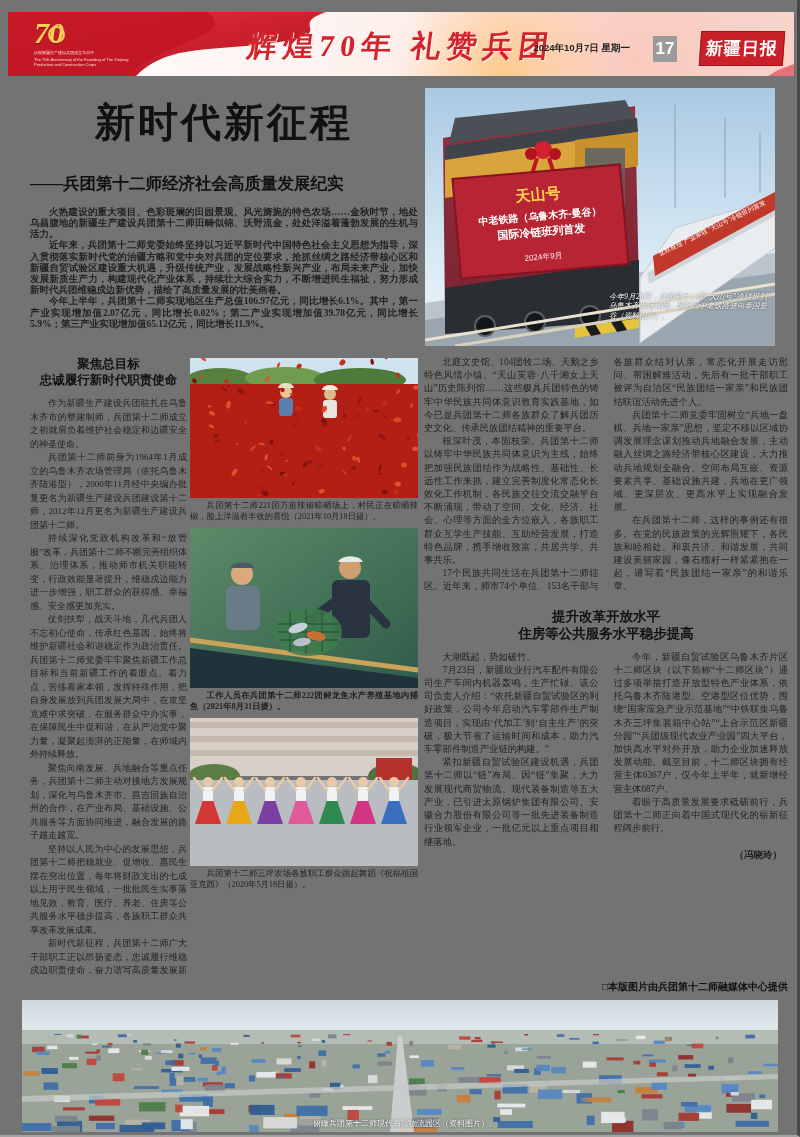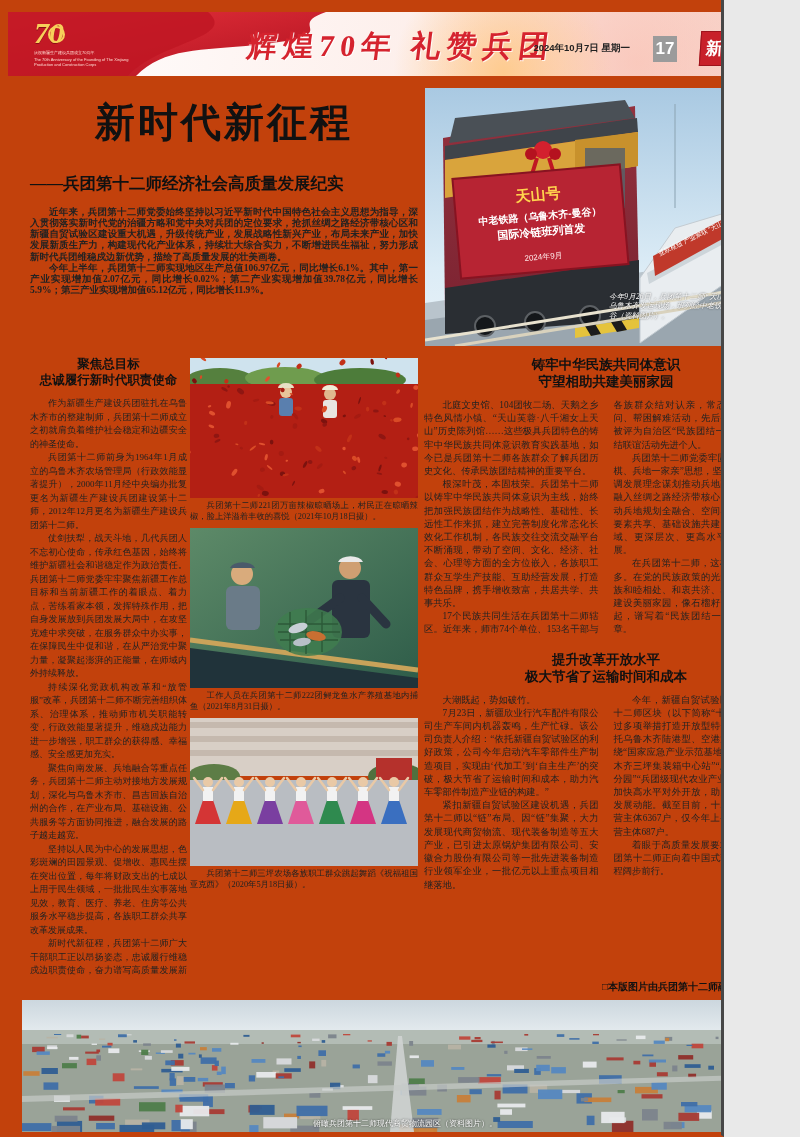--- a/index.html
+++ b/index.html
@@ -1,18 +1,18 @@
 <!DOCTYPE html>
 <html><head>
 <meta charset="utf-8">
 <style>
   html,body{margin:0;padding:0;background:#e9e9e9;}
-  .page{position:relative;width:724px;height:1137px;background:#c2410c;overflow:hidden;
+  .page{position:relative;width:800px;height:1137px;background:#737373;overflow:hidden;
         font-family:"Liberation Serif", serif;color:#1c1c1c;
-        border-right:3px solid #474747;border-bottom:2px solid #c2410c;box-sizing:border-box;}
+        border-right:3px solid #474747;border-bottom:2px solid #a3a3a3;box-sizing:border-box;}
   
   .banner{position:absolute;left:8px;top:12px;width:786px;height:64px;overflow:hidden;
           background:
             radial-gradient(circle at 63% 95%, rgba(255,200,130,.85), rgba(255,200,130,0) 22%),
             radial-gradient(circle at 80% 80%, rgba(250,170,150,.45), rgba(250,170,150,0) 35%),
             linear-gradient(100deg,#ffffff 0%,#fdeeea 55%,#f6d9d2 100%);}
   .banner svg.wave{position:absolute;left:0;top:0;}
   .logo70{position:absolute;left:26px;top:6px;width:120px;color:#ffe9b0;z-index:3;}
   .logo-num{font-family:"Liberation Serif",serif;font-weight:bold;font-style:italic;
             font-size:30px;line-height:30px;color:#f7cf5a;text-shadow:0 1px 0 #8a0d16;}
@@ -95,20 +95,21 @@
       <span class="pagenum">17</span>
       <span class="masthead">新疆日报</span>
     </div>
   </header>
 
   <section class="lead">
     <div class="lead-left">
       <h1 class="headline">新时代新征程</h1>
       <div class="subhead">——兵团第十二师经济社会高质量发展纪实</div>
       <div class="lead-paras">
+          <p>火热建设的重大项目、色彩斑斓的田园景观、风光旖旎的特色农场……金秋时节，地处乌昌腹地的新疆生产建设兵团第十二师田畴似锦、沃野流金，处处洋溢着蓬勃发展的生机与活力。</p>
           <p>近年来，兵团第十二师党委始终坚持以习近平新时代中国特色社会主义思想为指导，深入贯彻落实新时代党的治疆方略和党中央对兵团的定位要求，抢抓丝绸之路经济带核心区和新疆自贸试验区建设重大机遇，升级传统产业，发展战略性新兴产业，布局未来产业，加快发展新质生产力，构建现代化产业体系，持续壮大综合实力，不断增进民生福祉，努力形成新时代兵团维稳戍边新优势，描绘了高质量发展的壮美画卷。</p>
           <p>今年上半年，兵团第十二师实现地区生产总值106.97亿元，同比增长6.1%。其中，第一产业实现增加值2.07亿元，同比增长0.02%；第二产业实现增加值39.78亿元，同比增长5.9%；第三产业实现增加值65.12亿元，同比增长11.9%。</p>
         </div>
     </div>
 
     <figure class="lead-photo" style="margin:0;">
       <svg width="350" height="258" viewBox="0 0 350 258">
         <defs>
           <linearGradient id="sky" x1="0" y1="0" x2="0" y2="1">
             <stop offset="0" stop-color="#a9c9e2"></stop>
@@ -174,25 +175,25 @@
 
   <div class="bodygrid">
 
     <div class="col1">
       <div class="sec-head">
         <div>聚焦总目标</div>
         <div>忠诚履行新时代职责使命</div>
       </div>
       <div class="smalltext">
           <p>作为新疆生产建设兵团驻扎在乌鲁木齐市的整建制师，兵团第十二师成立之初就肩负着维护社会稳定和边疆安全的神圣使命。</p>
-          <p>兵团第十二师前身为1964年1月成立的乌鲁木齐农场管理局（行政效能显著提升），2000年11月经中央编办批复更名为新疆生产建设兵团建设第十二师，2012年12月更名为新疆生产建设兵团第十二师。</p>
+          <p>兵团第十二师前身为1964年1月成立的乌鲁木齐农场管理局（依托乌鲁木齐陆港型），2000年11月经中央编办批复更名为新疆生产建设兵团建设第十二师，2012年12月更名为新疆生产建设兵团第十二师。</p>
+          <p>持续深化党政机构改革和“放管服”改革，兵团第十二师不断完善组织体系、治理体系，推动师市机关职能转变，行政效能显著提升，维稳戍边能力进一步增强，职工群众的获得感、幸福感、安全感更加充实。</p>
           <p>仗剑扶犁，战天斗地，几代兵团人不忘初心使命，传承红色基因，始终将维护新疆社会和谐稳定作为政治责任。兵团第十二师党委牢牢聚焦新疆工作总目标和当前新疆工作的着眼点、着力点，苦练看家本领，发挥特殊作用，把自身发展放到兵团发展大局中，在攻坚克难中求突破，在服务群众中办实事，在保障民生中促和谐，在从严治党中聚力量，凝聚起澎湃的正能量，在师域内外持续释放。</p>
-          <p>持续深化党政机构改革和“放管服”改革，兵团第十二师不断完善组织体系、治理体系，推动师市机关职能转变，行政效能显著提升，维稳戍边能力进一步增强，职工群众的获得感、幸福感、安全感更加充实。</p>
           <p>聚焦向南发展、兵地融合等重点任务，兵团第十二师主动对接地方发展规划，深化与乌鲁木齐市、昌吉回族自治州的合作，在产业布局、基础设施、公共服务等方面协同推进，融合发展的路子越走越宽。</p>
-          <p>坚持以人民为中心的发展思想，色彩斑斓的田园景观、促增收、惠民生摆在突出位置，每年将财政支出的七成以上用于民生领域，一批批民生实事落地见效，教育、医疗、养老、住房等公共服务水平稳步提高，各族职工群众共享改革发展成果。</p>
+          <p>坚持以人民为中心的发展思想，兵团第十二师把稳就业、促增收、惠民生摆在突出位置，每年将财政支出的七成以上用于民生领域，一批批民生实事落地见效，教育、医疗、养老、住房等公共服务水平稳步提高，各族职工群众共享改革发展成果。</p>
           <p>新时代新征程，兵团第十二师广大干部职工正以昂扬姿态，忠诚履行维稳戍边职责使命，奋力谱写高质量发展新篇章。</p>
         </div>
     </div>
 
     <div class="col2">
       <figure class="figure" style="margin:0 0 6px 0;">
         <svg id="chili" class="pic" width="228" height="140" viewBox="0 0 228 140">
           <rect width="228" height="26" fill="#cfe3ee"></rect>
           <ellipse cx="30" cy="22" rx="34" ry="12" fill="#55803e"></ellipse>
           <ellipse cx="95" cy="20" rx="40" ry="11" fill="#6f9c4e"></ellipse>
@@ -374,21 +375,21 @@
             <ellipse cx="206.3" cy="126.8" rx="3.9" ry="1.4" transform="rotate(87 1 69)" fill="#7c120e"></ellipse>
             <ellipse cx="131.6" cy="101.3" rx="2.7" ry="1.0" transform="rotate(94 61 83)" fill="#7c120e"></ellipse>
             <ellipse cx="68.9" cy="48.6" rx="3.6" ry="1.5" transform="rotate(135 87 91)" fill="#a51b12"></ellipse>
             <ellipse cx="7.6" cy="50.6" rx="2.5" ry="1.5" transform="rotate(128 112 91)" fill="#d94b26"></ellipse>
             <ellipse cx="129.7" cy="127.4" rx="4.2" ry="1.7" transform="rotate(117 159 113)" fill="#c23018"></ellipse>
             <ellipse cx="100.6" cy="116.7" rx="3.1" ry="1.0" transform="rotate(112 223 53)" fill="#7c120e"></ellipse>
           </svg>
         <figcaption class="figcap">兵团第十二师221团万亩辣椒晾晒场上，村民正在晾晒辣椒，脸上洋溢着丰收的喜悦（2021年10月18日摄）。</figcaption>
       </figure>
 
-      <figure class="figure" style="margin:0 0 6px 0;">
+      <figure class="figure" style="margin:0 0 6px 0;font-weight:bold;">
         <svg class="pic" width="228" height="160" viewBox="0 0 228 160">
           <defs>
             <linearGradient id="water" x1="0" y1="0" x2="1" y2="1">
               <stop offset="0" stop-color="#5d8a68"></stop>
                 <stop offset="1" stop-color="#2e5c49"></stop>
             </linearGradient>
           </defs>
           <rect width="228" height="160" fill="url(#water)"></rect>
           <path d="M0 120 L228 150 L228 160 L0 160 Z" fill="#20333a"></path>
           <path d="M0 112 L228 142" stroke="#c9a35a" stroke-width="5"></path>
@@ -463,36 +464,32 @@
               <circle cx="204" cy="64" r="5" fill="#e9c9a6"></circle>
               <path d="M199 72 L190 60 M209 72 L218 60" stroke="#e9c9a6" stroke-width="2.5" stroke-linecap="round"></path>
             </g>
           </svg>
         <figcaption class="figcap">兵团第十二师三坪农场各族职工群众跳起舞蹈《祝福祖国亚克西》（2020年5月18日摄）。</figcaption>
       </figure>
     </div>
 
     <div class="colR">
       <div class="sec2">
-        <div class="sec-head">
-          <div>铸牢中华民族共同体意识</div>
-          <div>守望相助共建美丽家园</div>
-        </div>
         <div class="two-col smalltext">
             <p>北庭文史馆、104团牧二场、天鹅之乡特色风情小镇、“天山芙蓉·八千湘女上天山”历史陈列馆……这些极具兵团特色的铸牢中华民族共同体意识教育实践基地，如今已是兵团第十二师各族群众了解兵团历史文化、传承民族团结精神的重要平台。</p>
             <p>根深叶茂，本固枝荣。兵团第十二师以铸牢中华民族共同体意识为主线，始终把加强民族团结作为战略性、基础性、长远性工作来抓，建立完善制度化常态化长效化工作机制，各民族交往交流交融平台不断涌现，带动了空间、文化、经济、社会、心理等方面的全方位嵌入，各族职工群众互学生产技能、互助经营发展，打造特色品牌，携手增收致富，共居共学、共事共乐。</p>
             <p>17个民族共同生活在兵团第十二师辖区。近年来，师市74个单位、153名干部与各族群众结对认亲，常态化开展走访慰问、帮困解难活动，先后有一批干部职工被评为自治区“民族团结一家亲”和民族团结联谊活动先进个人。</p>
             <p>兵团第十二师党委牢固树立“兵地一盘棋、兵地一家亲”思想，坚定不移以区域协调发展理念谋划推动兵地融合发展，主动融入丝绸之路经济带核心区建设，大力推动兵地规划全融合、空间布局互嵌、资源要素共享、基础设施共建，兵地在更广领域、更深层次、更高水平上实现融合发展。</p>
             <p>在兵团第十二师，这样的事例还有很多。在党的民族政策的光辉照耀下，各民族和睦相处、和衷共济、和谐发展，共同建设美丽家园，像石榴籽一样紧紧抱在一起，谱写着“民族团结一家亲”的和谐乐章。</p>
           </div>
       </div>
       <div class="sec3">
         <div class="sec-head">
           <div>提升改革开放水平</div>
-          <div>极大节省了运输时间和成本</div>
+          <div>住房等公共服务水平稳步提高</div>
         </div>
         <div class="two-col smalltext">
             <p>大潮既起，势如破竹。</p>
             <p>7月23日，新疆欣业行汽车配件有限公司生产车间内机器轰鸣，生产忙碌。该公司负责人介绍：“依托新疆自贸试验区的利好政策，公司今年启动汽车零部件生产制造项目，实现由‘代加工’到‘自主生产’的突破，极大节省了运输时间和成本，助力汽车零部件制造产业链的构建。”</p>
             <p>紧扣新疆自贸试验区建设机遇，兵团第十二师以“链”布局、因“链”集聚，大力发展现代商贸物流、现代装备制造等五大产业，已引进太原锅炉集团有限公司、安徽合力股份有限公司等一批先进装备制造行业领军企业，一批亿元以上重点项目相继落地。</p>
             <p>今年，新疆自贸试验区乌鲁木齐片区十二师区块（以下简称“十二师区块”）通过多项举措打造开放型特色产业体系，依托乌鲁木齐陆港型、空港型区位优势，围绕“国家应急产业示范基地”“中铁联集乌鲁木齐三坪集装箱中心站”“上合示范区新疆分园”“兵团级现代农业产业园”四大平台，加快高水平对外开放，助力企业加速释放发展动能。截至目前，十二师区块拥有经营主体6367户，仅今年上半年，就新增经营主体687户。</p>
             <p>着眼于高质量发展要求砥砺前行，兵团第十二师正向着中国式现代化的崭新征程阔步前行。</p>
           </div>
         <div class="byline">（冯晓玲）</div>
       </div>

